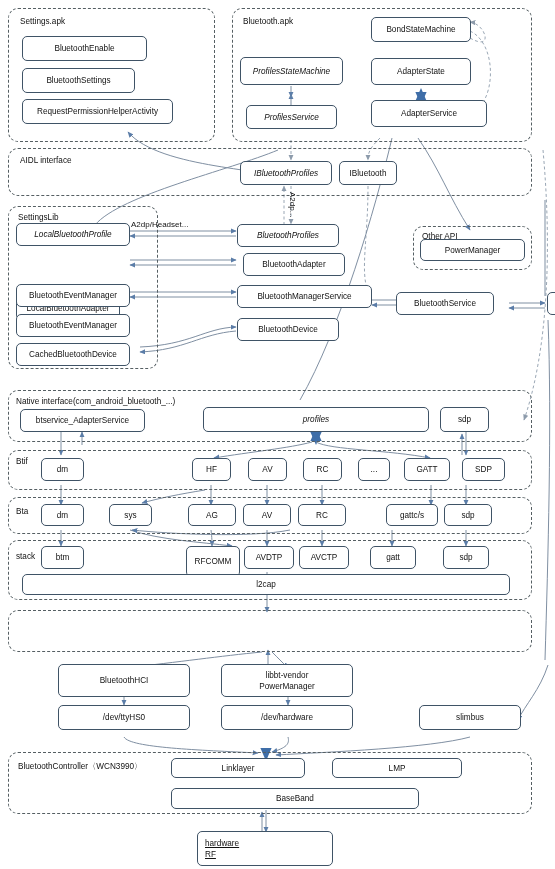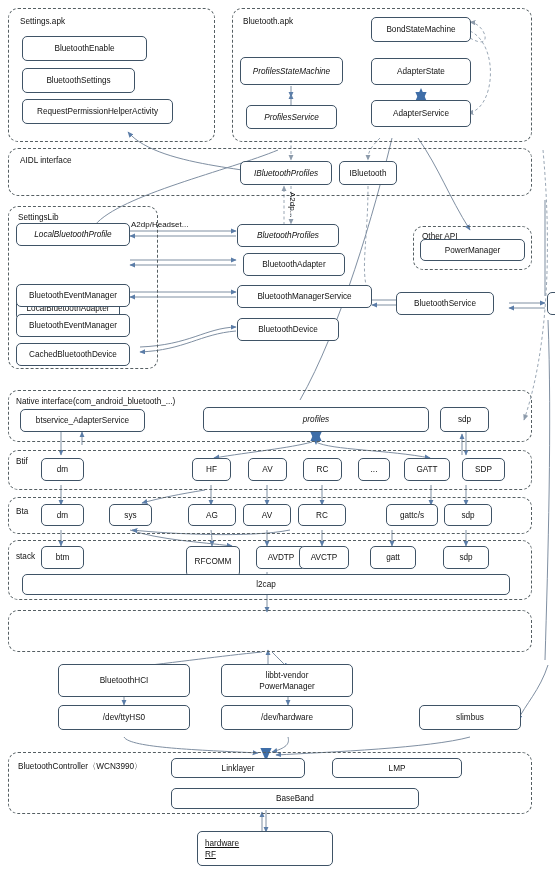--- a/index.html
+++ b/index.html
@@ -193,21 +193,21 @@
   <div class="node" style="left:22px;top:36px;width:125px;height:25px;">BluetoothEnable</div>
   <div class="node" style="left:22px;top:68px;width:113px;height:25px;">BluetoothSettings</div>
   <div class="node" style="left:22px;top:99px;width:151px;height:25px;">RequestPermissionHelperActivity</div>
 
   <div class="group" style="left:232px;top:8px;width:300px;height:134px;"></div>
   <div class="group-label" style="left:243px;top:16px;">Bluetooth.apk</div>
   <div class="node italic" style="left:240px;top:57px;width:103px;height:28px;">ProfilesStateMachine</div>
   <div class="node italic" style="left:246px;top:105px;width:91px;height:24px;">ProfilesService</div>
   <div class="node" style="left:371px;top:17px;width:100px;height:25px;">BondStateMachine</div>
   <div class="node" style="left:371px;top:58px;width:100px;height:27px;">AdapterState</div>
-  <div class="node" style="left:371px;top:100px;width:100px;height:27px;">AdapterService</div>
+  <div class="node" style="left:371px;top:100px;width:116px;height:27px;">AdapterService</div>
 
   <div class="group" style="left:8px;top:148px;width:524px;height:48px;"></div>
   <div class="group-label" style="left:20px;top:155px;">AIDL interface</div>
   <div class="node italic" style="left:240px;top:161px;width:92px;height:24px;">IBluetoothProfiles</div>
   <div class="node" style="left:339px;top:161px;width:58px;height:24px;">IBluetooth</div>
 
   <div class="group" style="left:8px;top:206px;width:150px;height:163px;"></div>
   <div class="group-label" style="left:18px;top:212px;">SettingsLib</div>
   <div class="node italic thin" style="left:16px;top:223px;width:114px;height:23px;">LocalBluetoothProfile</div>
   <div class="node thin" style="left:16px;top:252px;width:104px;height:23px;margin-top:45px;">LocalBluetoothAdapter</div>
@@ -255,21 +255,21 @@
   <div class="node" style="left:188px;top:504px;width:48px;height:22px;">AG</div>
   <div class="node" style="left:243px;top:504px;width:48px;height:22px;">AV</div>
   <div class="node" style="left:298px;top:504px;width:48px;height:22px;">RC</div>
   <div class="node" style="left:386px;top:504px;width:52px;height:22px;">gattc/s</div>
   <div class="node" style="left:444px;top:504px;width:48px;height:22px;">sdp</div>
 
   <div class="group" style="left:8px;top:540px;width:524px;height:60px;"></div>
   <div class="group-label" style="left:16px;top:551px;">stack</div>
   <div class="node" style="left:41px;top:546px;width:43px;height:23px;">btm</div>
   <div class="node" style="left:186px;top:546px;width:54px;height:31px;">RFCOMM</div>
-  <div class="node" style="left:244px;top:546px;width:50px;height:23px;margin-left:12px;">AVDTP</div>
+  <div class="node" style="left:244px;top:546px;width:50px;height:23px;">AVDTP</div>
   <div class="node" style="left:299px;top:546px;width:50px;height:23px;">AVCTP</div>
   <div class="node" style="left:370px;top:546px;width:46px;height:23px;">gatt</div>
   <div class="node" style="left:443px;top:546px;width:46px;height:23px;">sdp</div>
   <div class="node" style="left:22px;top:574px;width:488px;height:21px;">l2cap</div>
 
   <div class="group" style="left:8px;top:610px;width:524px;height:42px;"></div>
 
   <div class="node" style="left:58px;top:664px;width:132px;height:33px;">BluetoothHCI</div>
   <div class="node" style="left:221px;top:664px;width:132px;height:33px;">libbt-vendor
 PowerManager</div>

